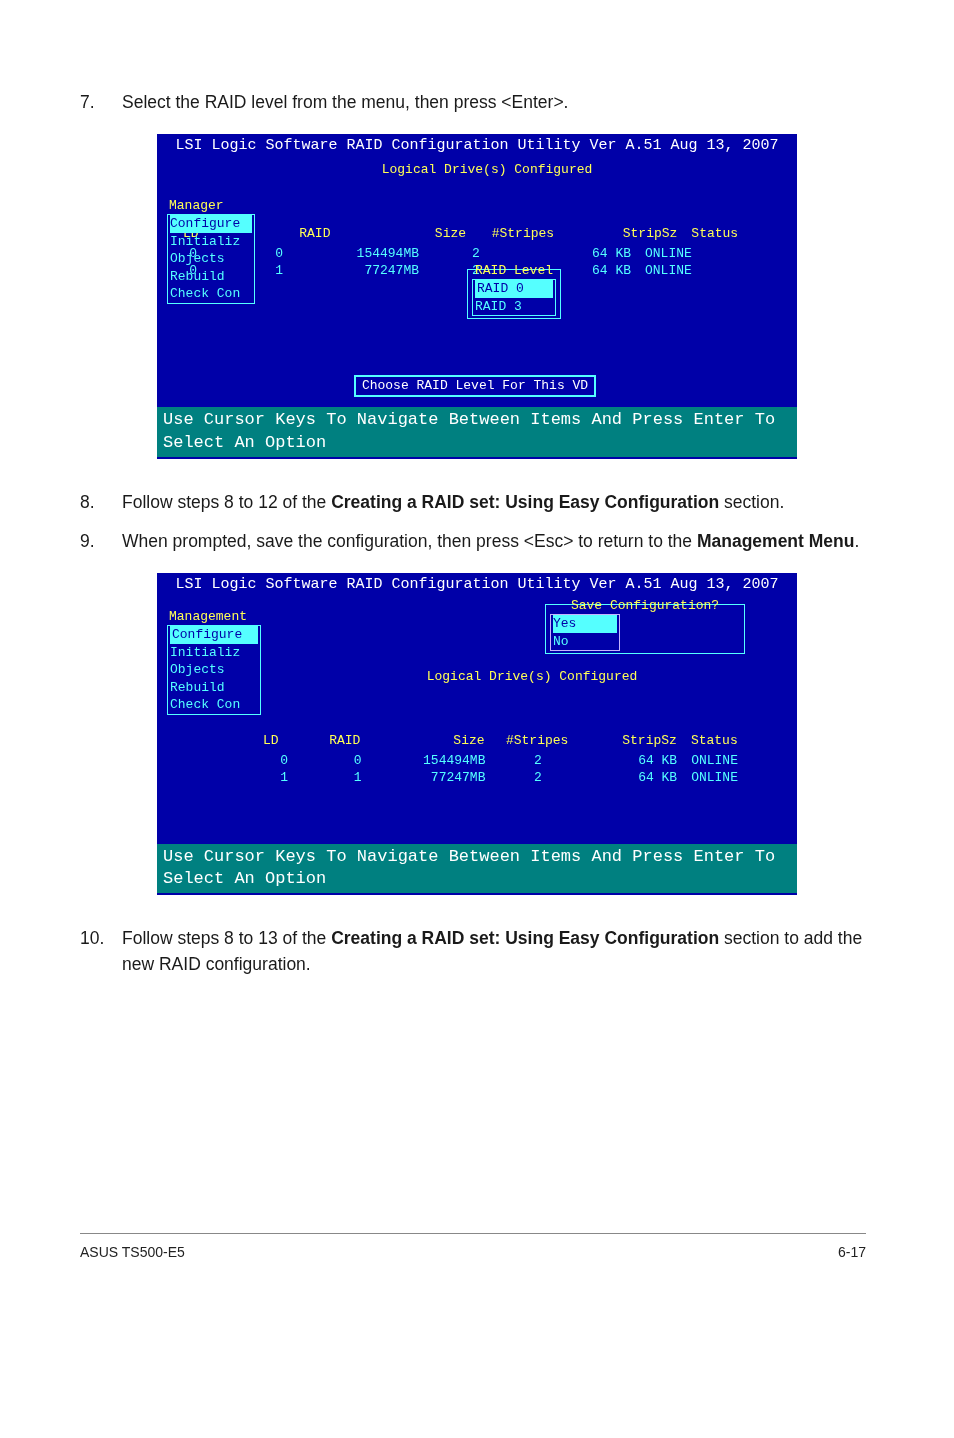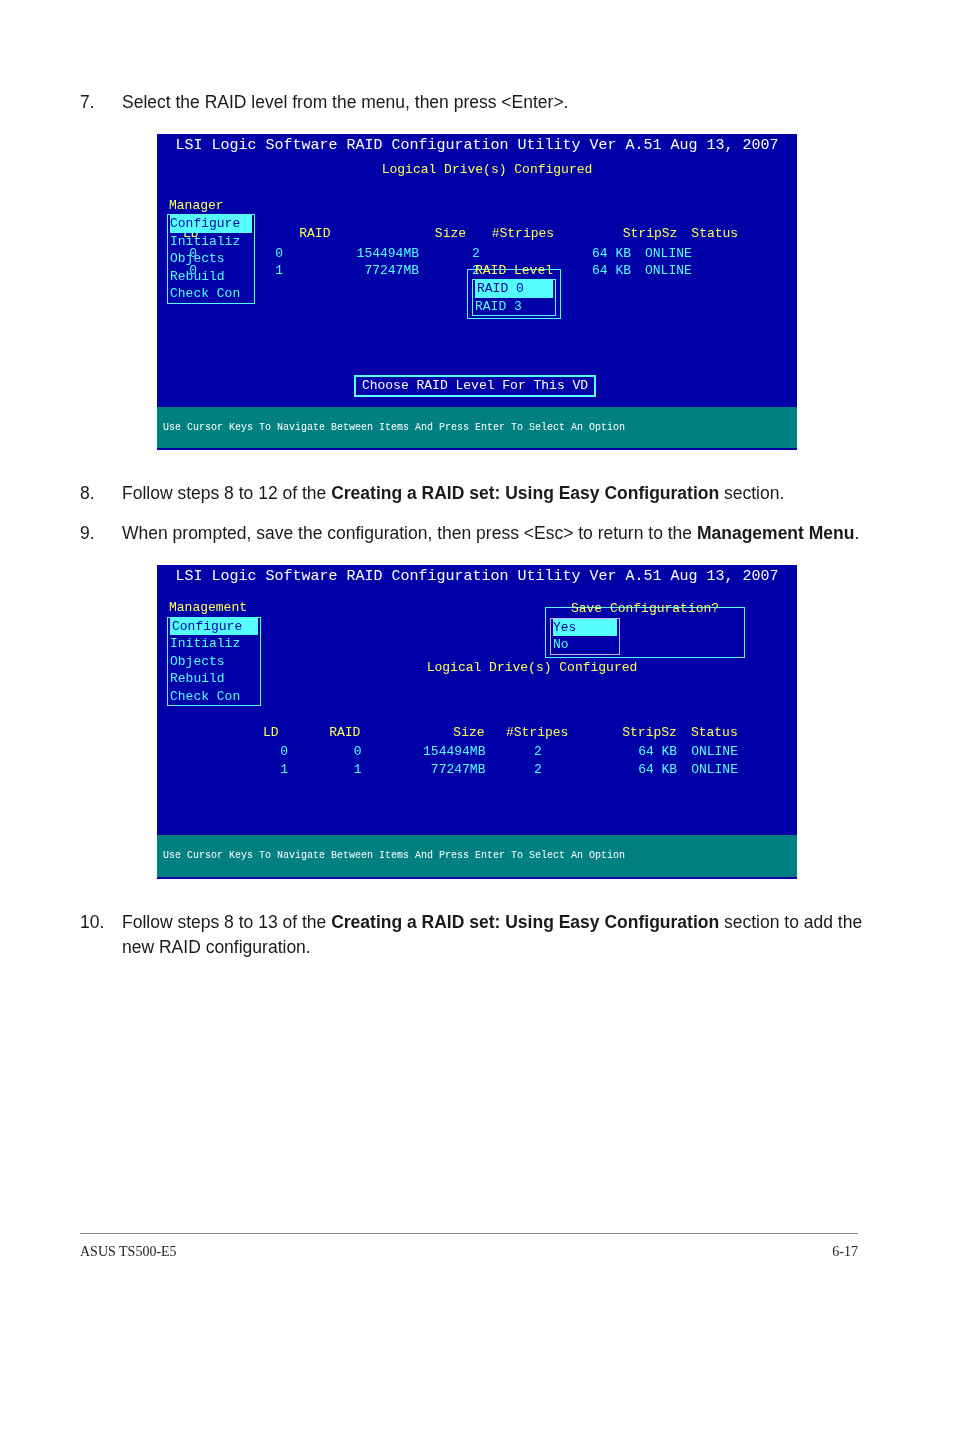--- a/index.html
+++ b/index.html
@@ -103,61 +103,60 @@
     text-align: center;
     border: 2px solid #55ffff;
     display: inline-block;
     padding: 0 6px;
     margin: 6px auto;
   }
   .help-wrap { text-align: center; }
   .status-line {
     background: #008080;
     color: #fff;
-    padding: 14px 6px;
-    font-size: 10px;
+    padding: 2px 6px;
+    font-size: 17px;
   }
 
   
   .cfg-menu-wrap {
     position: absolute;
     left: 110px; top: 6px;
   }
   .cfg-menu {
     border: 1px solid #55ffff;
     padding: 2px 4px;
     width: 200px;
   }
   .cfg-menu .hdr {
     color: #ffff55; text-align:center; margin-top:-10px;
   }
   .save-wrap {
     position: absolute;
-    right: 52px; top: 18px;
+    right: 52px; top: 6px;
   }
   .save-box {
     border: 1px solid #55ffff;
     width: 190px;
     padding: 2px 4px;
   }
   .save-box .hdr { color:#ffff55; text-align:center; margin-top:-10px;}
   .opt-box { border:1px solid #c4b5fd; width: 64px; padding:0 2px;}
   .opt-box .sel { background:#55ffff; color:#0000a8;}
 
   .footer {
     position: absolute;
     bottom: 40px;
-    left: 80px; right: 96px;
+    left: 80px; right: 88px;
     border-top: 1px solid #888;
     padding-top: 10px;
     font-size: 14px;
     display: flex;
     justify-content: space-between;
     color: #222;
-    font-family: Liberation Serif, serif;
   }
 
   .ld1-wrap { position:absolute; left:108px; top:110px; }
   .ld1-box { border:1px solid #55ffff; width:168px; padding:2px 6px; }
   .raidlvl-wrap { position:absolute; left:310px; top:110px;}
   .raidlvl-box { border:1px solid #55ffff; width:84px; padding:2px 4px;}
   .raidlvl-box .hdr{ color:#ffff55; text-align:center; margin-top:-10px;}
 </style>
 </head>
 <body>

